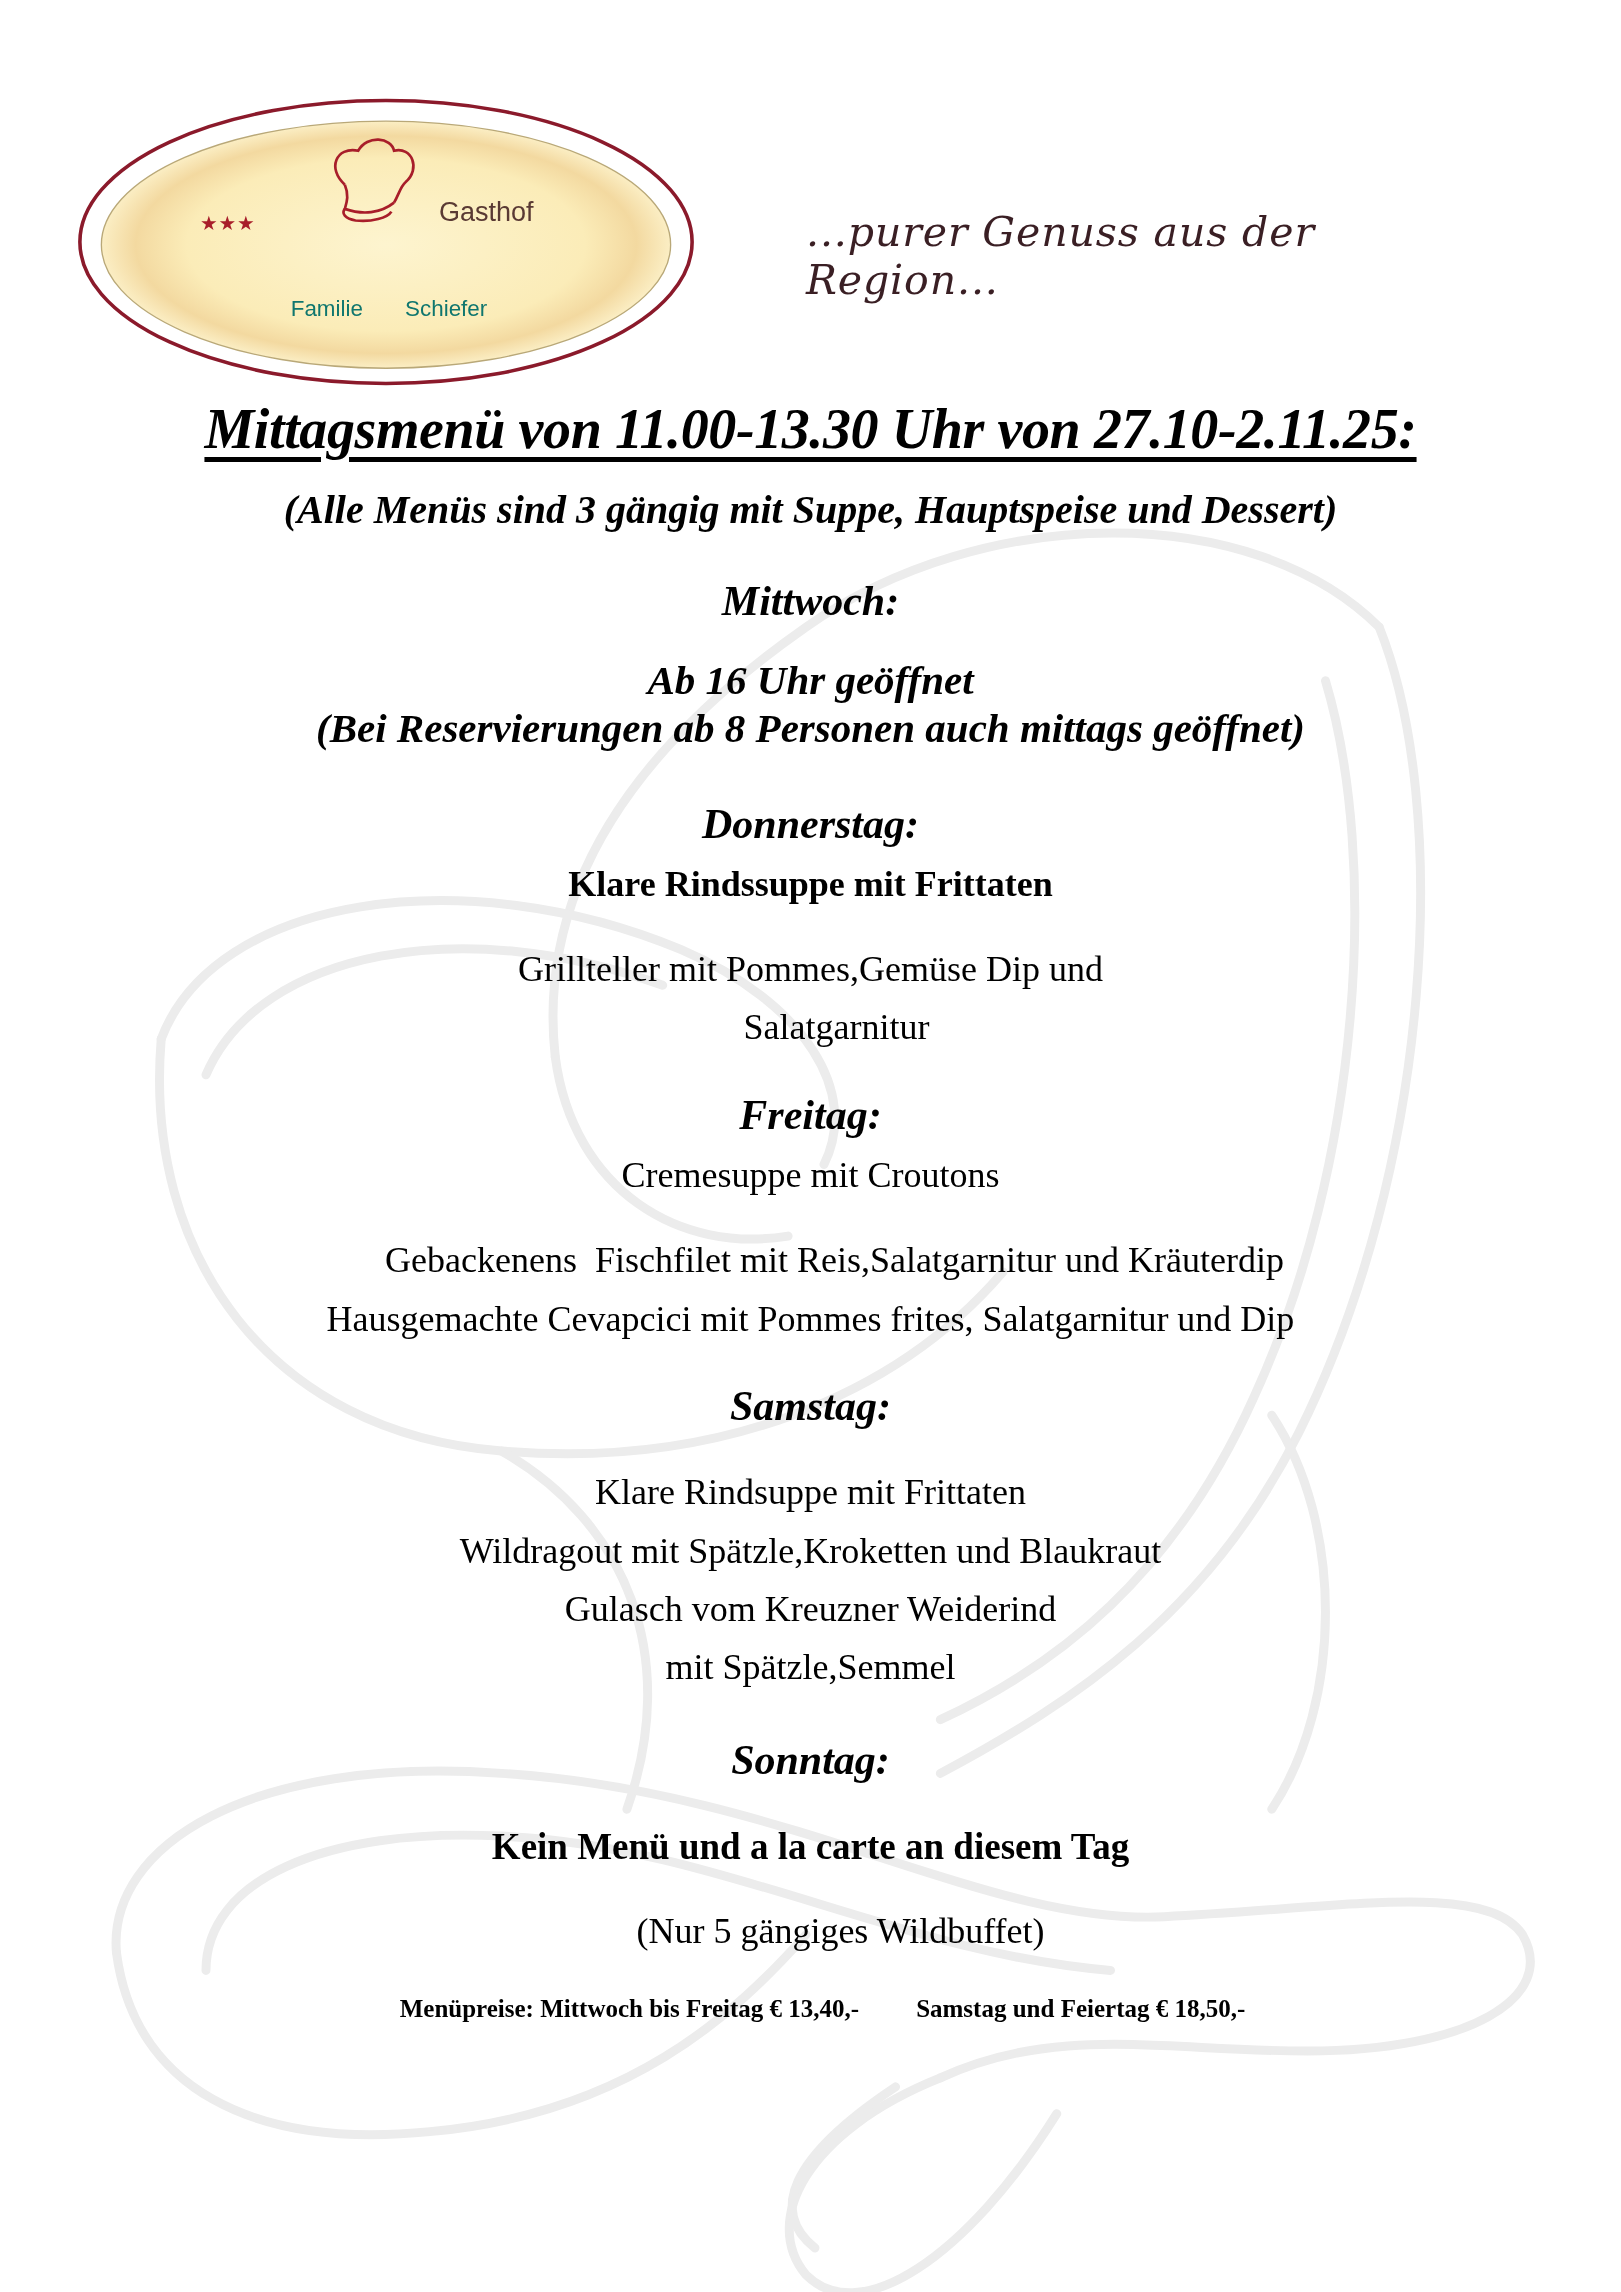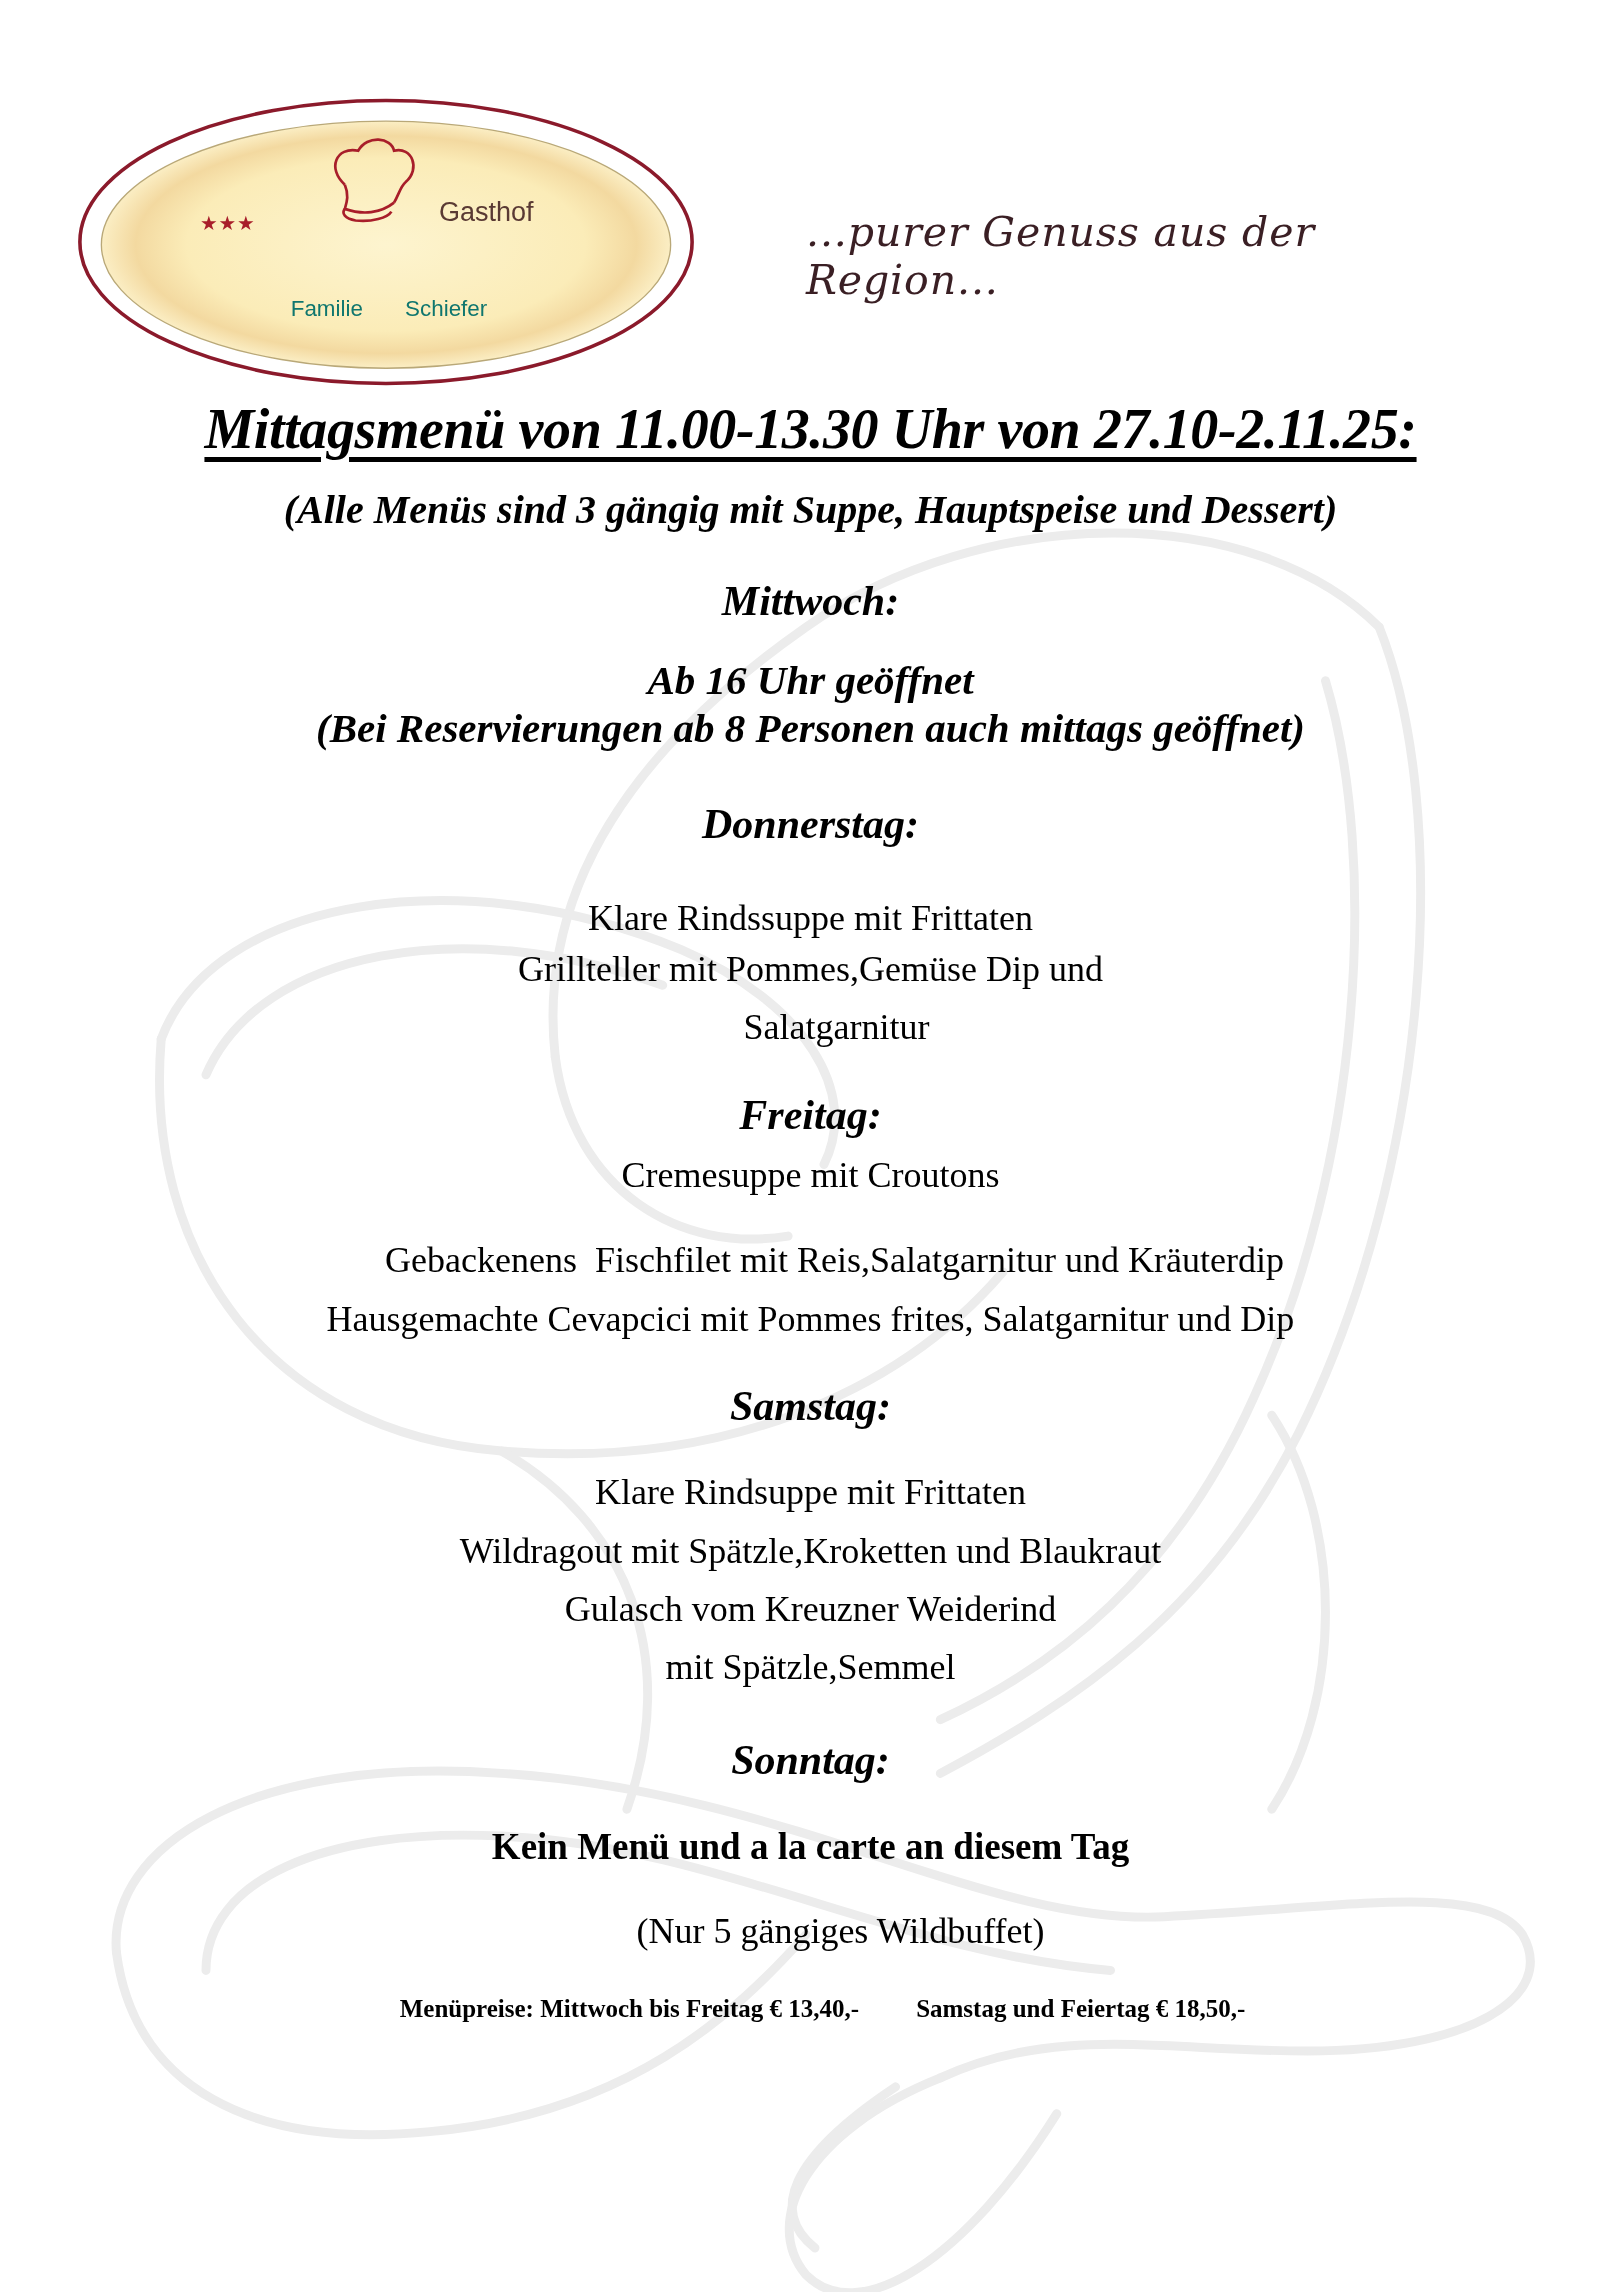--- a/index.html
+++ b/index.html
@@ -69,21 +69,21 @@
 <div class="tagline">...purer Genuss aus der Region...</div>
 
 <div class="line bi title">Mittagsmenü von 11.00-13.30 Uhr von 27.10-2.11.25:</div>
 <div class="line bi subtitle">(Alle Menüs sind 3 gängig mit Suppe, Hauptspeise und Dessert)</div>
 
 <div class="line bi day" style="top:577px;">Mittwoch:</div>
 <div class="line bi note" style="top:656px;">Ab 16 Uhr geöffnet</div>
 <div class="line bi note" style="top:704px;">(Bei Reservierungen ab 8 Personen auch mittags geöffnet)</div>
 
 <div class="line bi day" style="top:800px;">Donnerstag:</div>
-<div class="line reg item" style="top:897px;">Klare Rindssuppe mit Frittaten</div>
+<div class="line reg item" style="top:863px;font-weight:bold;">Klare Rindssuppe mit Frittaten</div>
 <div class="line reg item" style="top:948px;">Grillteller mit Pommes,Gemüse Dip und</div>
 <div class="line reg item" style="top:1006px;padding-left:26px;">Salatgarnitur</div>
 
 <div class="line bi day" style="top:1091px;">Freitag:</div>
 <div class="line reg item" style="top:1154px;">Cremesuppe mit Croutons</div>
 <div class="line reg item" style="top:1239px;white-space:pre;padding-left:24px;">Gebackenens  Fischfilet mit Reis,Salatgarnitur und Kräuterdip</div>
 <div class="line reg item" style="top:1298px;">Hausgemachte Cevapcici mit Pommes frites, Salatgarnitur und Dip</div>
 
 <div class="line bi day" style="top:1382px;">Samstag:</div>
 <div class="line reg item" style="top:1471px;">Klare Rindsuppe mit Frittaten</div>

